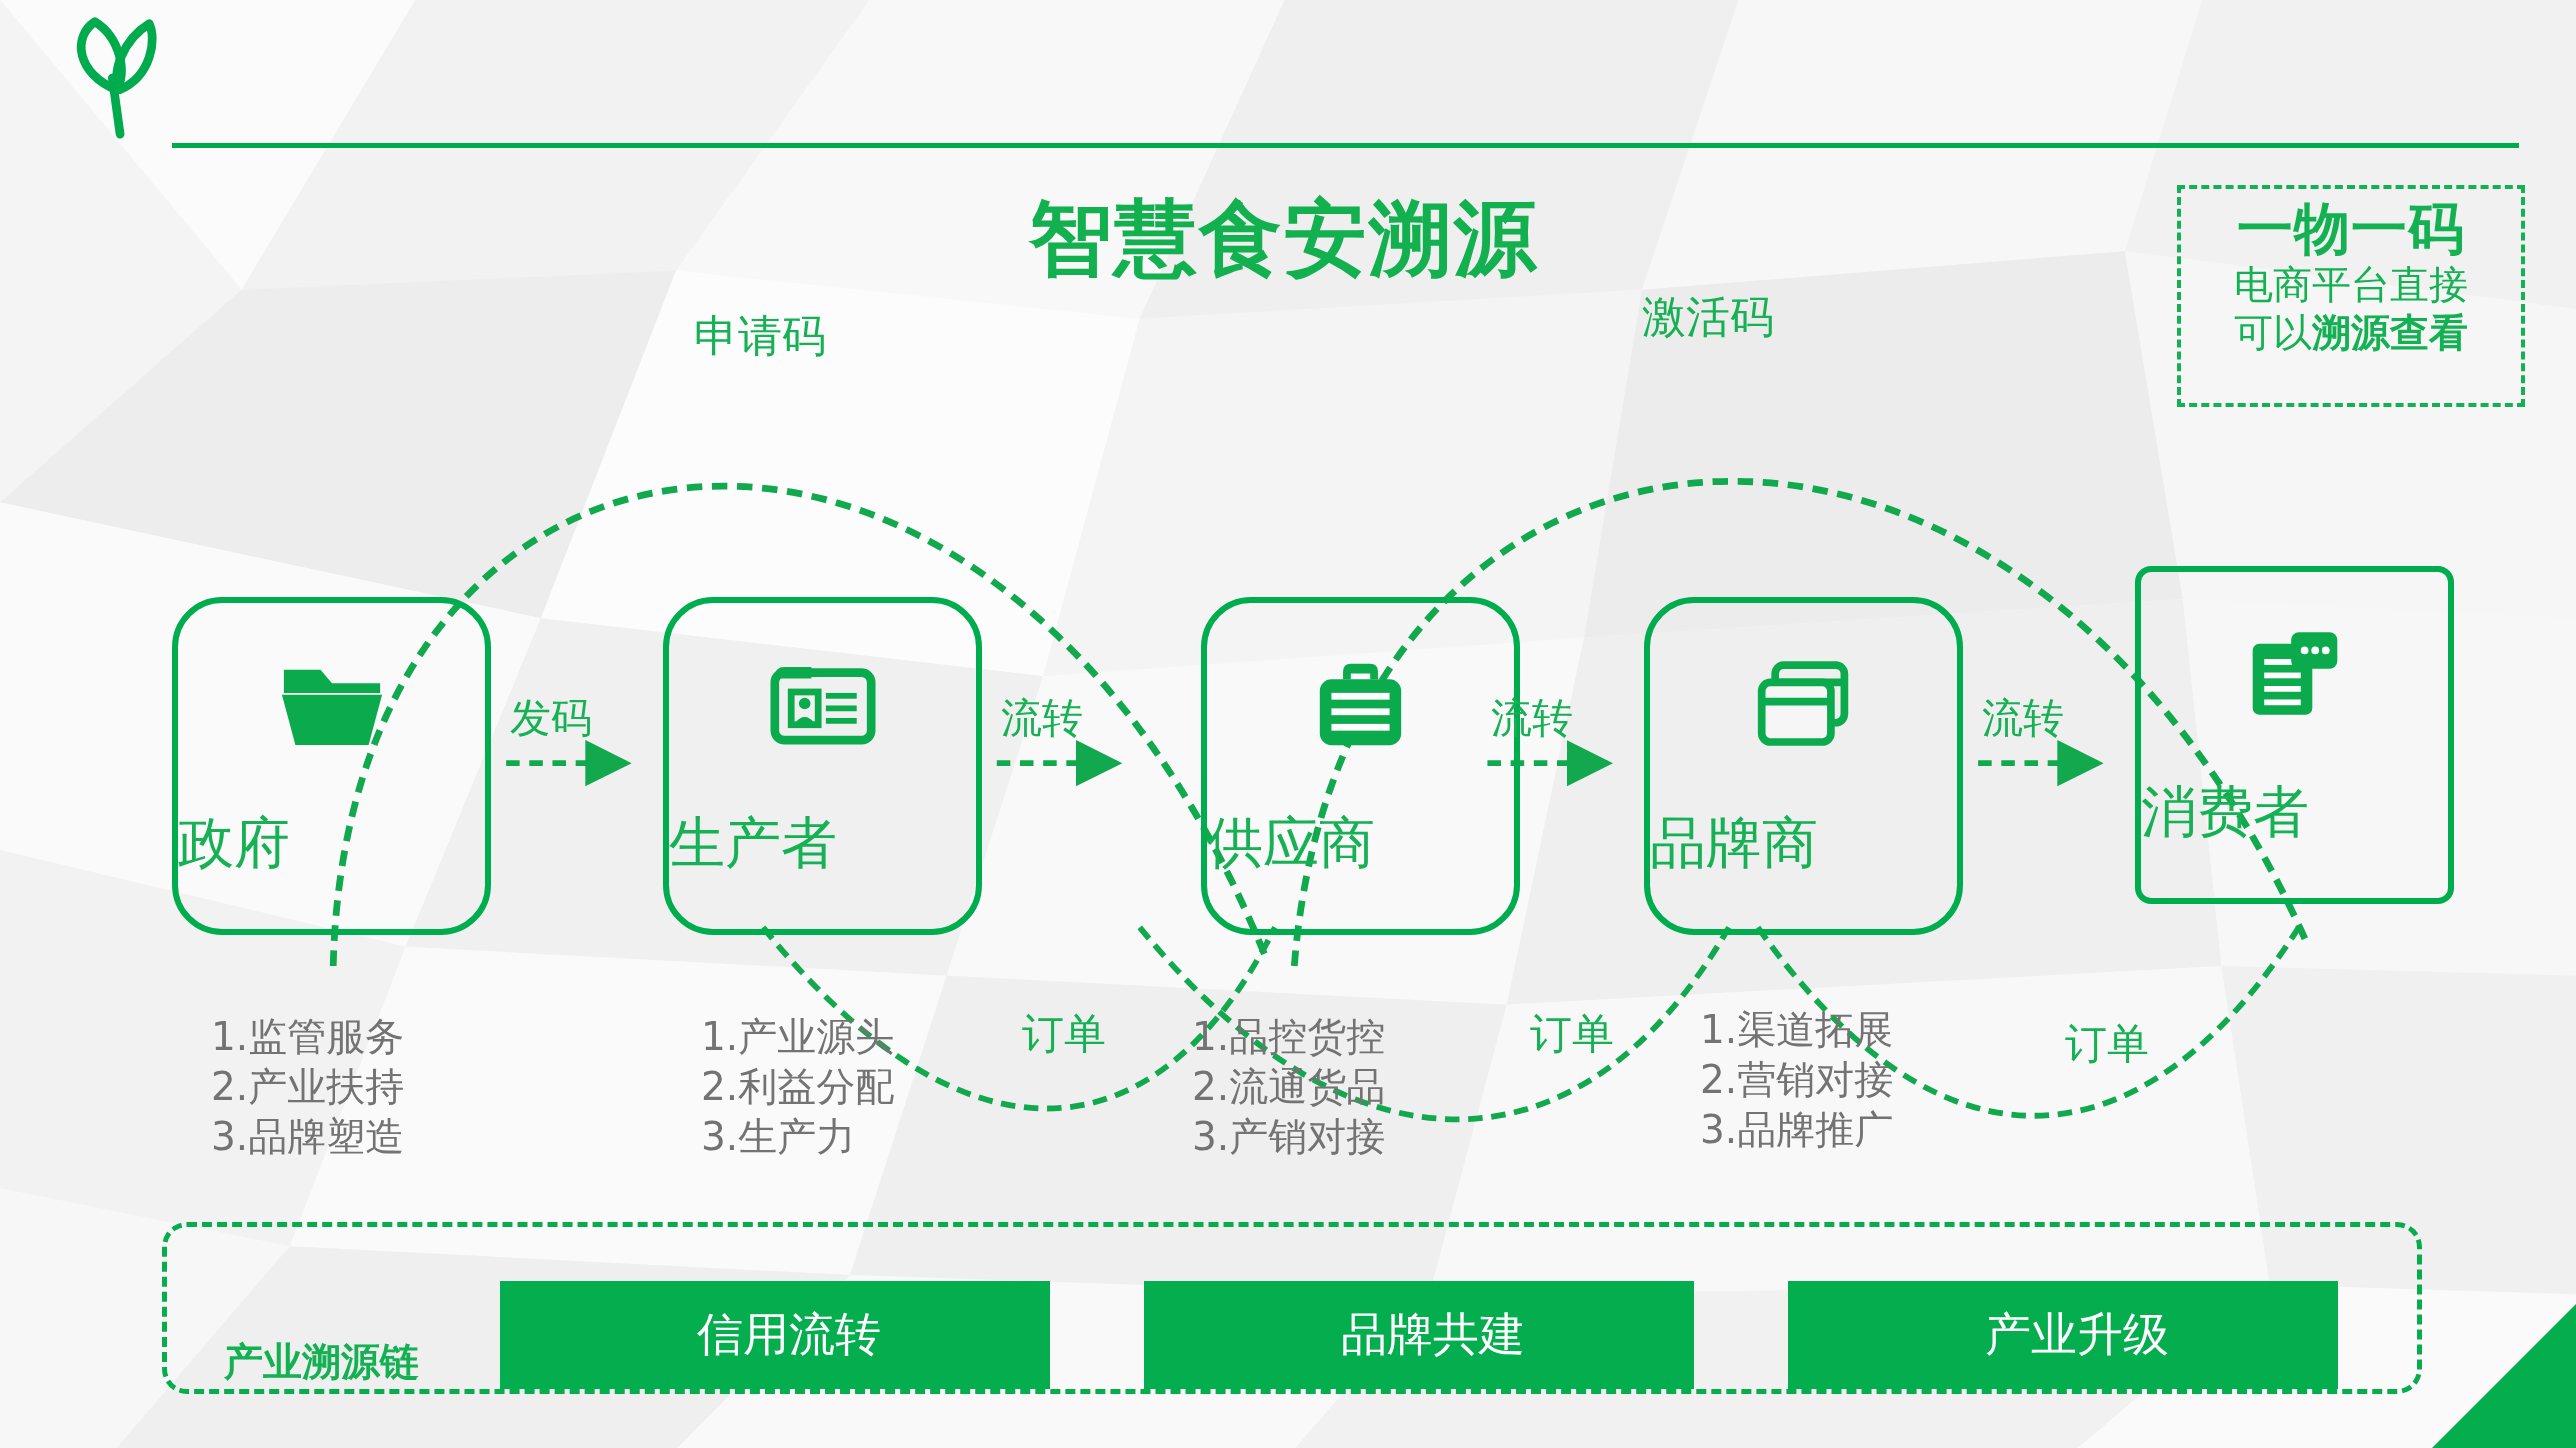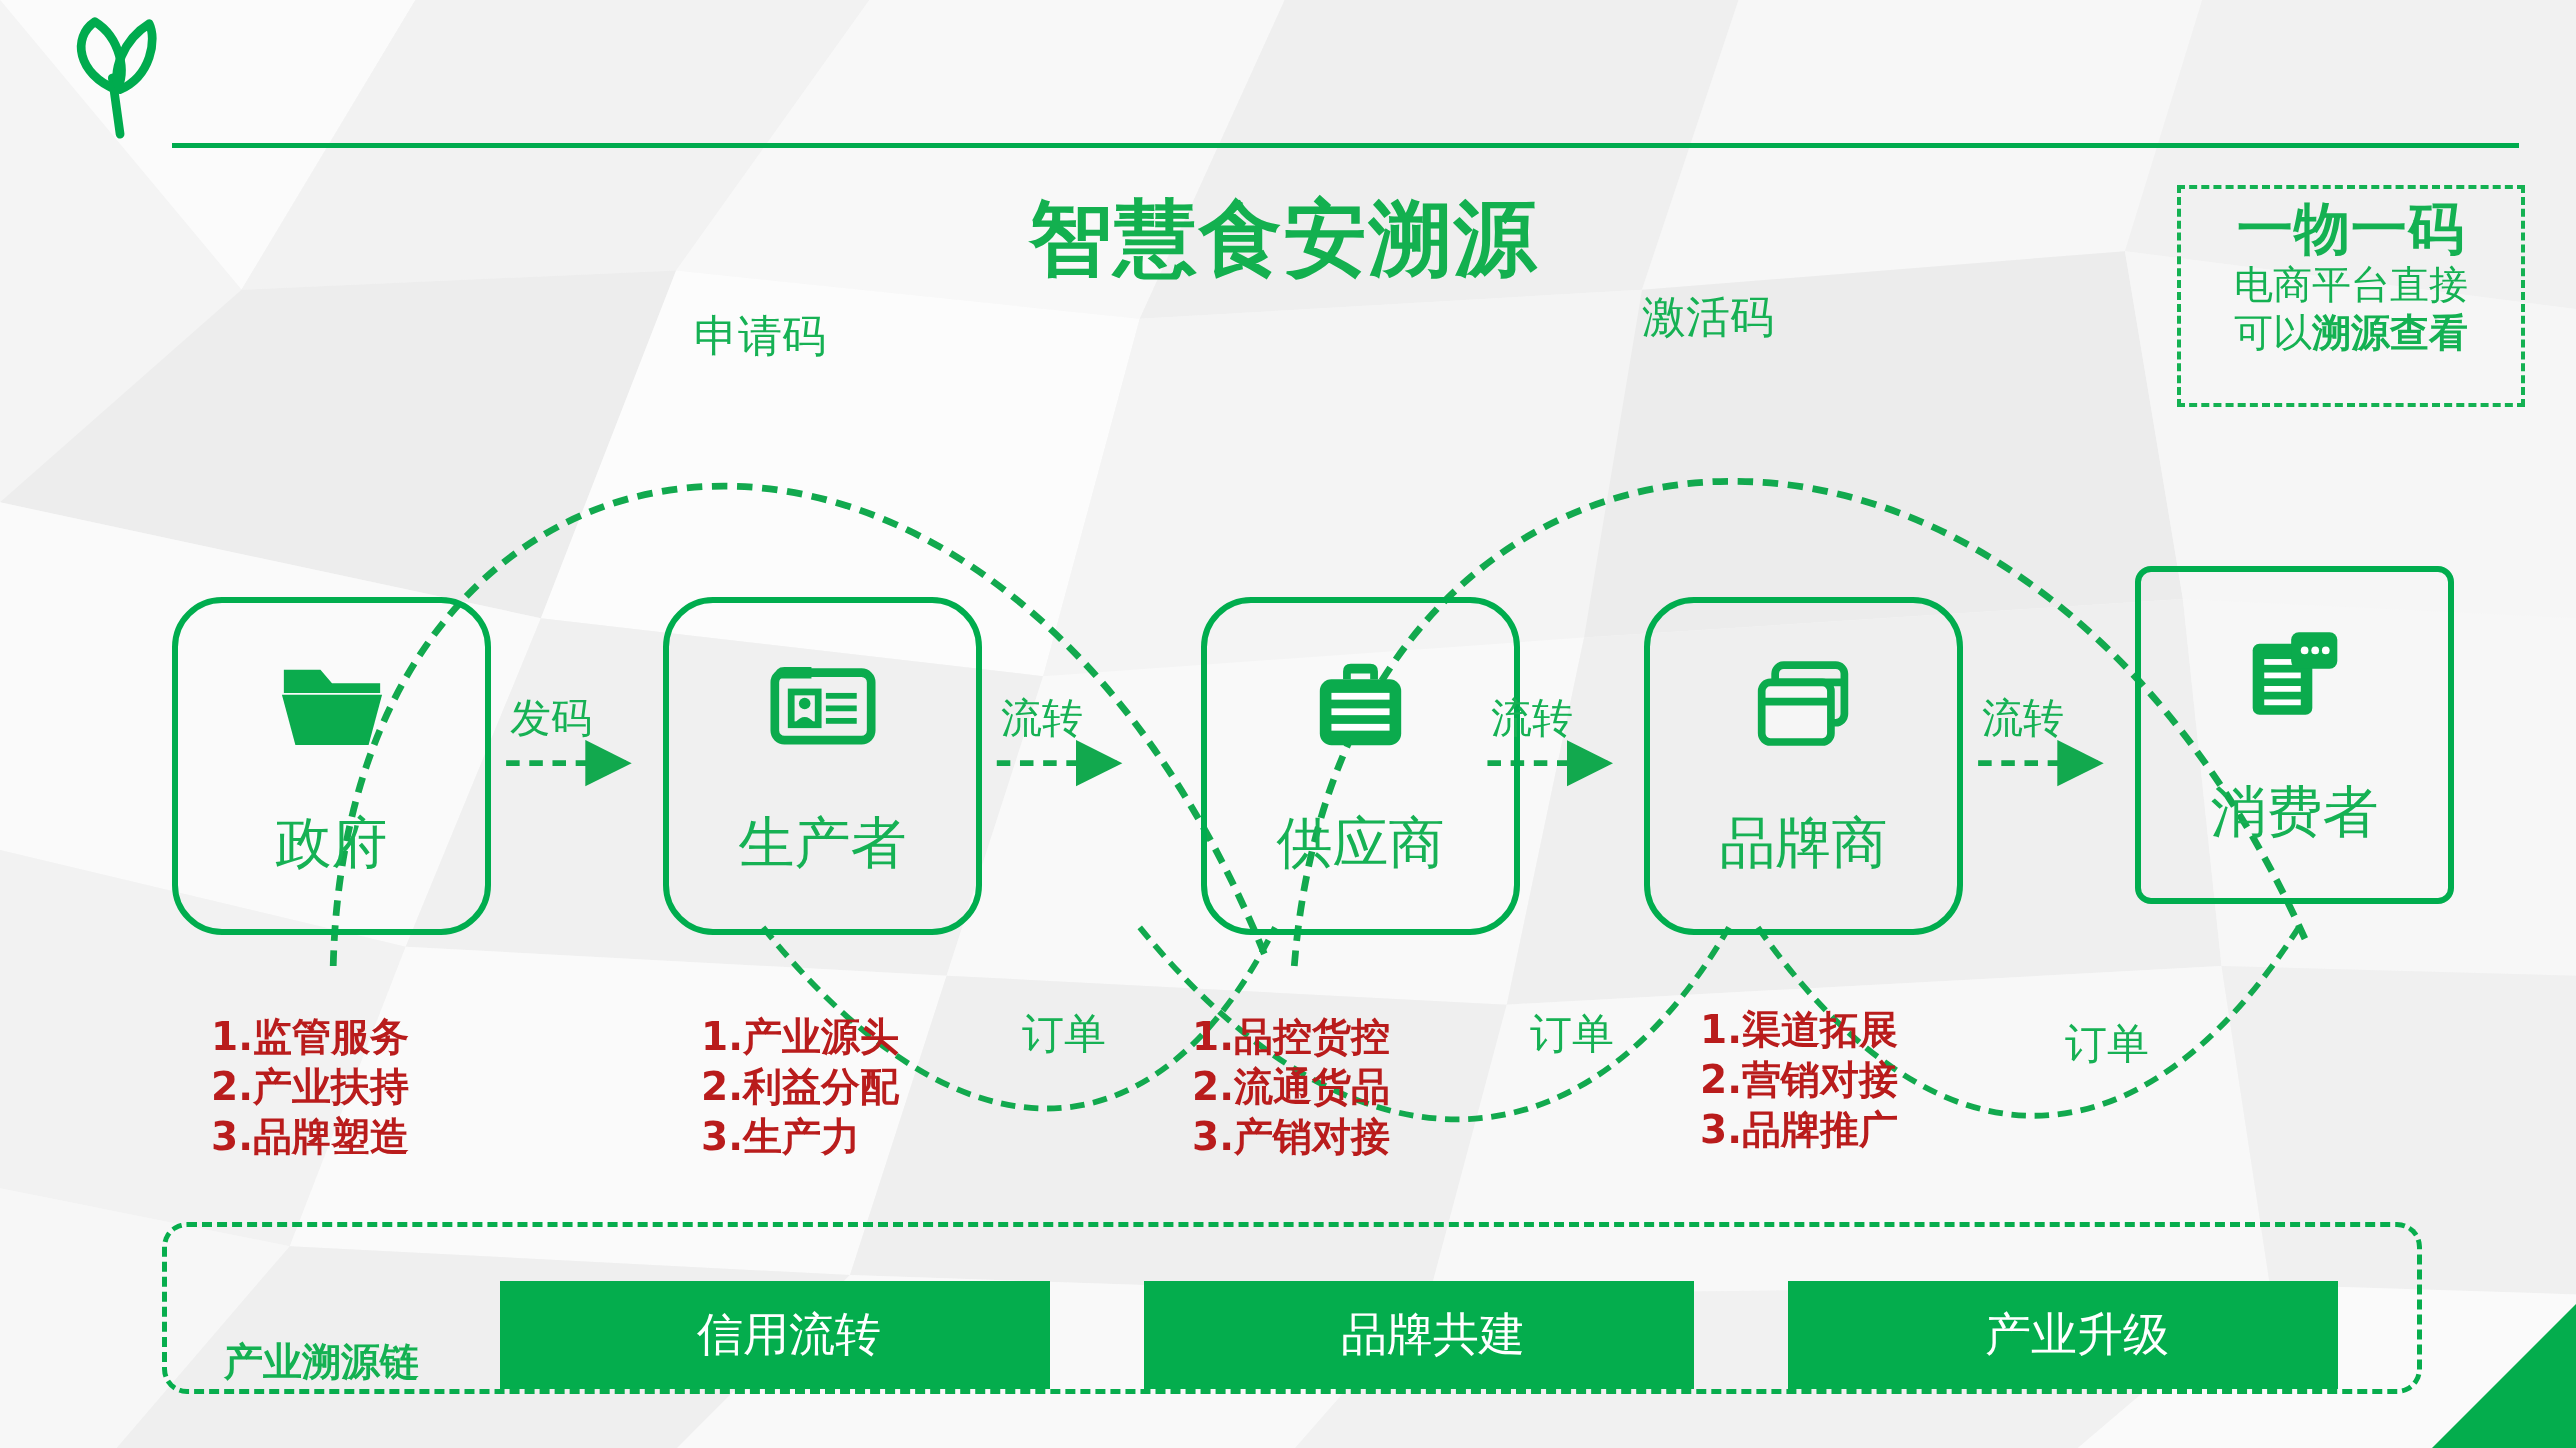--- a/index.html
+++ b/index.html
@@ -72,37 +72,36 @@
     box-sizing:border-box;
     background:transparent;
   }
   .node-icon {
     position:absolute; left:0; right:0; top:48px;
     display:flex; justify-content:center; align-items:center;
     height:106px;
   }
   .node-label {
     position:absolute; left:0; right:0; top:203px;
-    text-align:center; color:#16b154; font-size:56px;
+    text-align:left; color:#16b154; font-size:56px;
     font-family:"DejaVu Sans","Liberation Sans",sans-serif;
     white-space:nowrap;
   }
 
   
   .step-label {
     position:absolute; color:#16b154; font-size:41px; white-space:nowrap;
     font-family:"DejaVu Sans","Liberation Sans",sans-serif;
   }
 
   
   .blist {
-    position:absolute; color:#b91c1c; font-size:39px; line-height:50px;
+    position:absolute; color:#737373; font-size:39px; line-height:50px;
     white-space:nowrap;
     font-family:"DejaVu Sans","Liberation Sans",sans-serif;
-    font-weight:bold;
   }
 
   
   .order-label {
     position:absolute; color:#16b154; font-size:42px; white-space:nowrap;
     font-family:"DejaVu Sans","Liberation Sans",sans-serif;
   }
 
   
   #bottom-bar {

